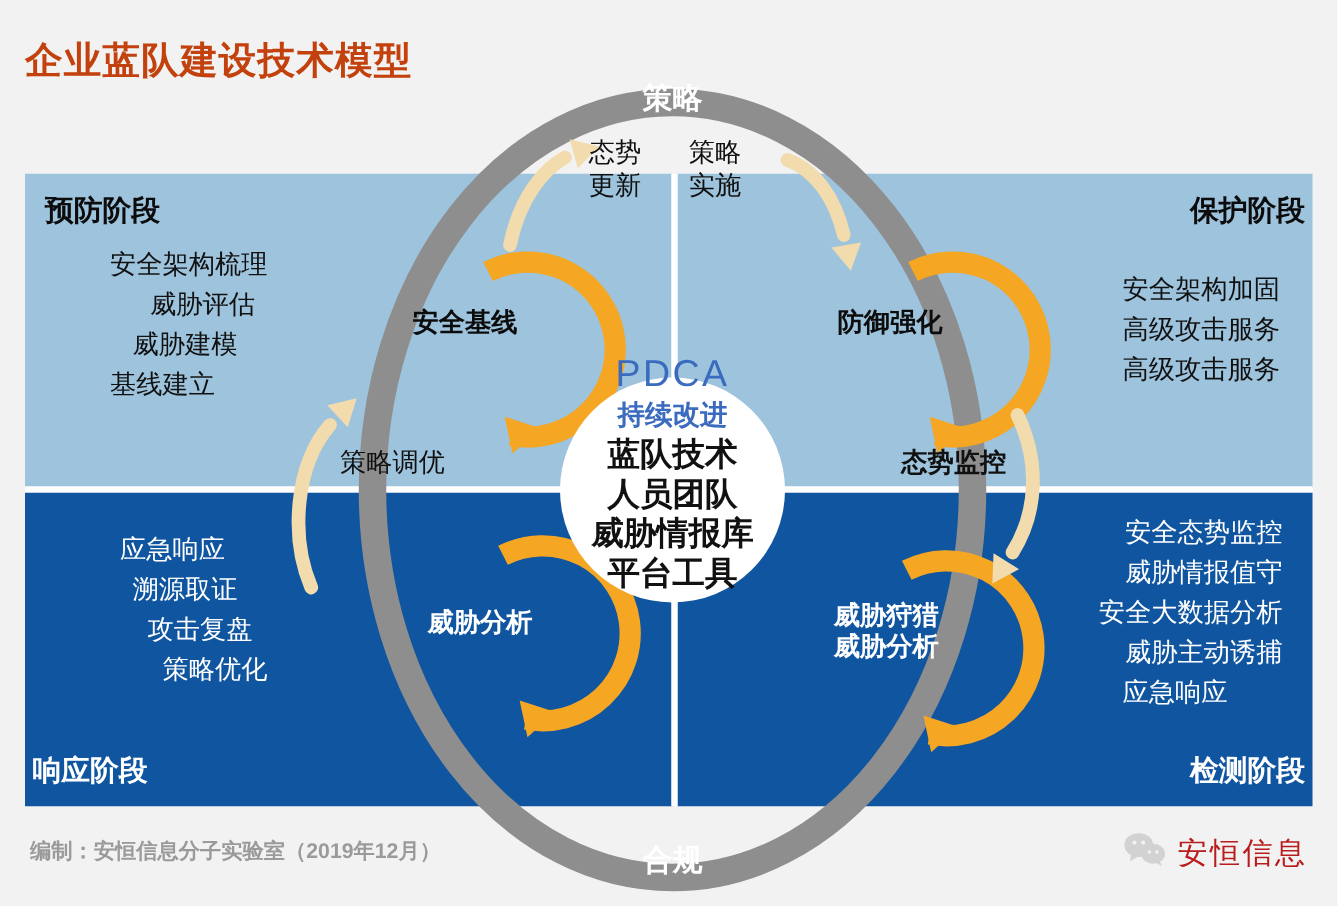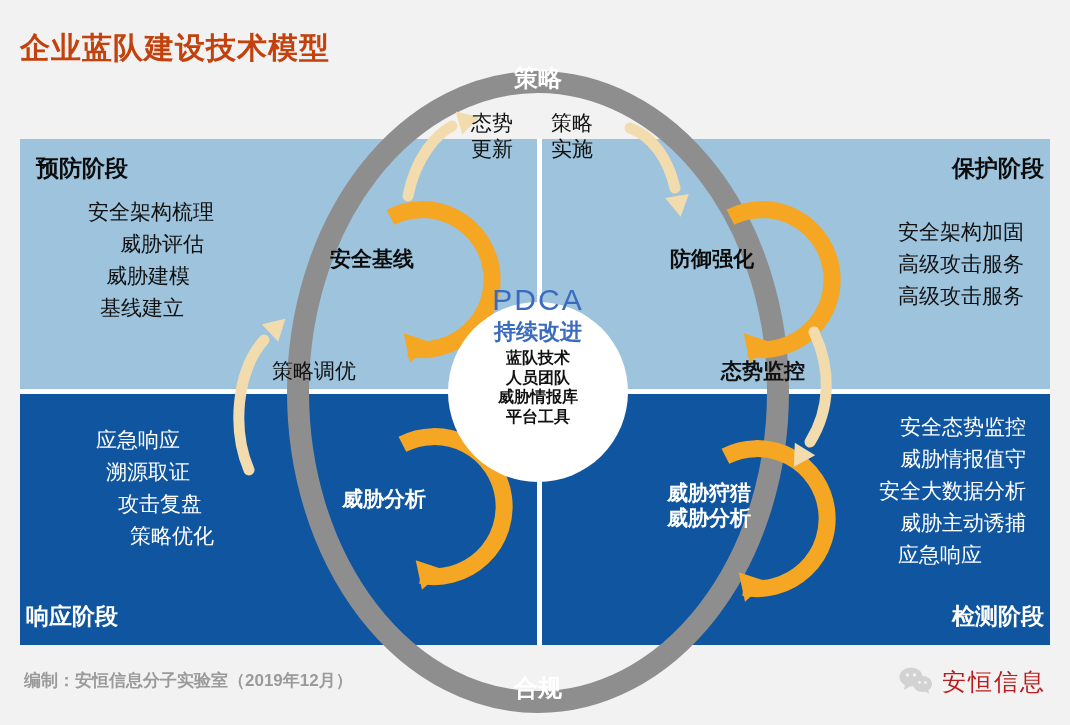--- a/index.html
+++ b/index.html
@@ -87,21 +87,21 @@
     line-height: 1.15;
   }
   #center-sub {
     font-size: 22px;
     font-weight: bold;
     color: #3a6bbf;
     line-height: 1.25;
     margin-bottom: 3px;
   }
   .center-line {
-    font-size: 16px;
+    font-size: 26px;
     font-weight: bold;
     color: #111111;
     line-height: 1.22;
   }
 
   
   .node-label {
     position: absolute;
     font-size: 21px;
     font-weight: bold;
@@ -232,21 +232,21 @@
 
   <div class="quad-title dark" style="left:36px; top:153px;">预防阶段</div>
   <div class="quad-title dark" style="right:26px; top:153px;">保护阶段</div>
   <div class="quad-title light" style="left:26px; top:601px;">响应阶段</div>
   <div class="quad-title light" style="right:26px; top:601px;">检测阶段</div>
 
   <div class="quad-list dark" style="left:88px; top:196px; text-align:left;">
     <div>安全架构梳理</div>
     <div style="margin-left:32px;">威胁评估</div>
     <div style="margin-left:18px;">威胁建模</div>
-    <div style="margin-left:12px;">基线建立</div>
+    <div style="">基线建立</div>
   </div>
 
   <div class="quad-list dark" style="right:46px; top:216px; text-align:right;">
     <div>安全架构加固</div>
     <div>高级攻击服务</div>
     <div>高级攻击服务</div>
   </div>
 
   <div class="quad-list light" style="left:96px; top:424px; text-align:left;">
     <div>应急响应</div>

